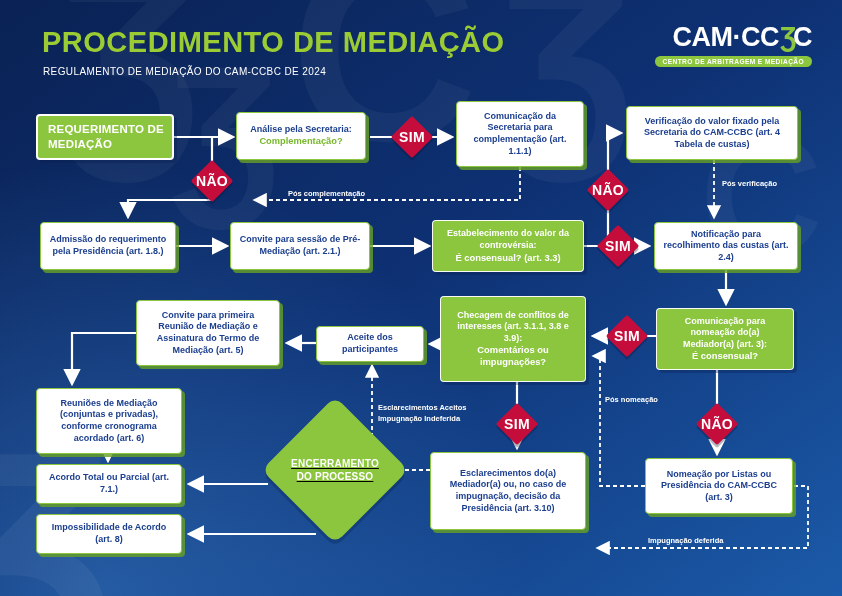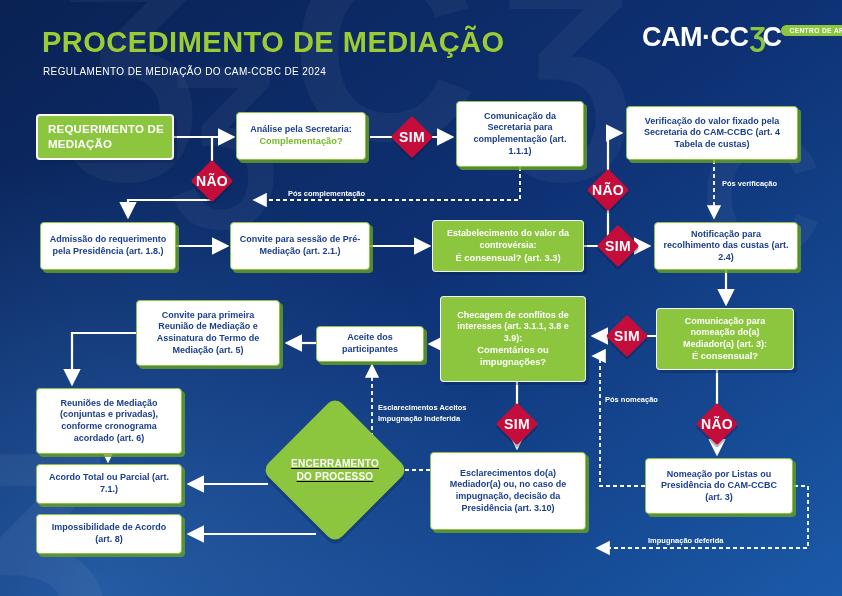--- a/index.html
+++ b/index.html
@@ -8,21 +8,21 @@
     position:relative;width:842px;height:596px;overflow:hidden;
     font-family:"Liberation Sans",sans-serif;
     background:
       radial-gradient(circle at 12% 98%, rgba(70,150,225,.38), transparent 45%),
       linear-gradient(145deg,#0a2254 0%, #0e3174 48%, #1b5aa8 100%);
   }
   .bgglyph{position:absolute;font-weight:800;color:rgba(255,255,255,.045);line-height:1;user-select:none;}
   
   .title{position:absolute;left:42px;top:26px;font-size:29px;font-weight:800;color:#9ccc33;letter-spacing:.5px;}
   .subtitle{position:absolute;left:43px;top:66px;font-size:10px;font-weight:400;color:#fff;letter-spacing:.4px;}
-  .logo{position:absolute;left:642px;top:22px;width:170px;display:flex;align-items:flex-start;}
+  .logo{position:absolute;left:642px;top:22px;width:170px;display:flex;flex-direction:column;align-items:flex-end;}
   .brand{font-size:27px;font-weight:800;color:#fff;letter-spacing:-.5px;display:flex;align-items:baseline;}
   .brand .m3{color:#8cc63e;margin-left:1px;}
   .brand .mc{color:#fff;margin-left:-3px;}
   .tagline{margin-top:3px;background:#8cc63e;color:#fff;font-size:6.6px;font-weight:700;
     padding:2px 8px;border-radius:7px;letter-spacing:.4px;white-space:nowrap;}
   
   svg.arrows{position:absolute;left:0;top:0;}
   
   .box{position:absolute;border-radius:4px;display:flex;flex-direction:column;align-items:center;
     justify-content:center;text-align:center;padding:4px 7px;box-sizing:border-box;

